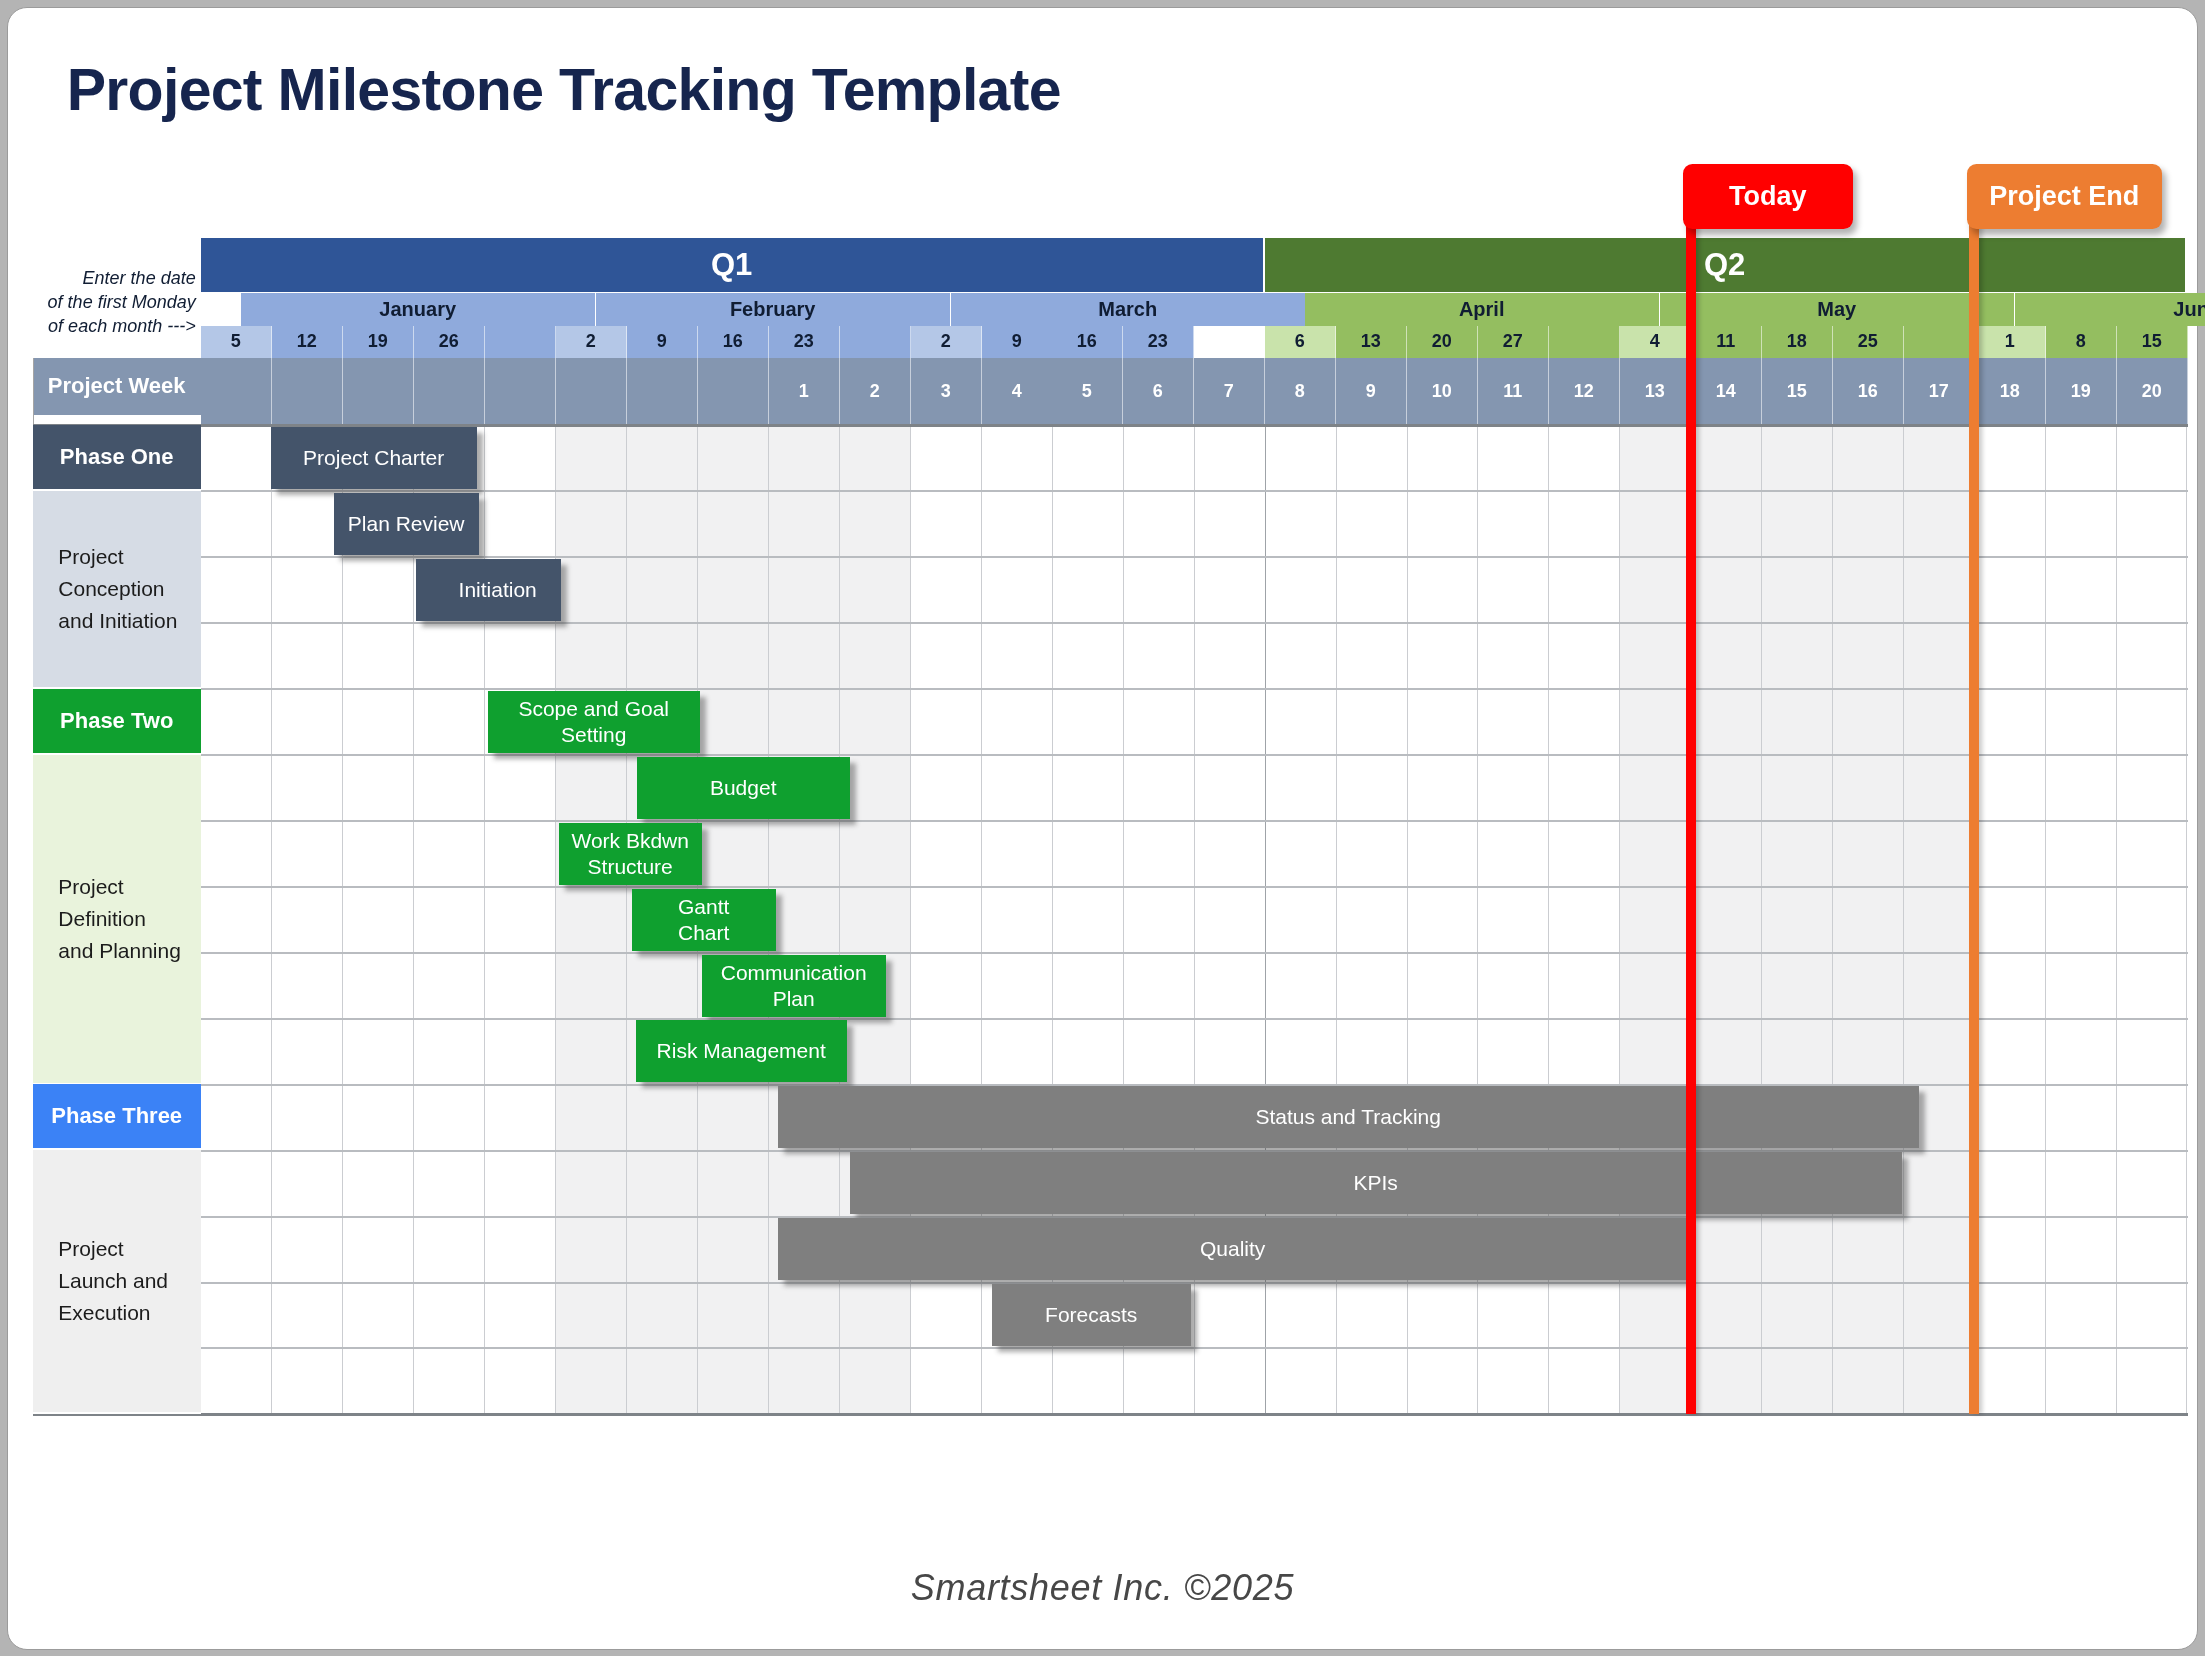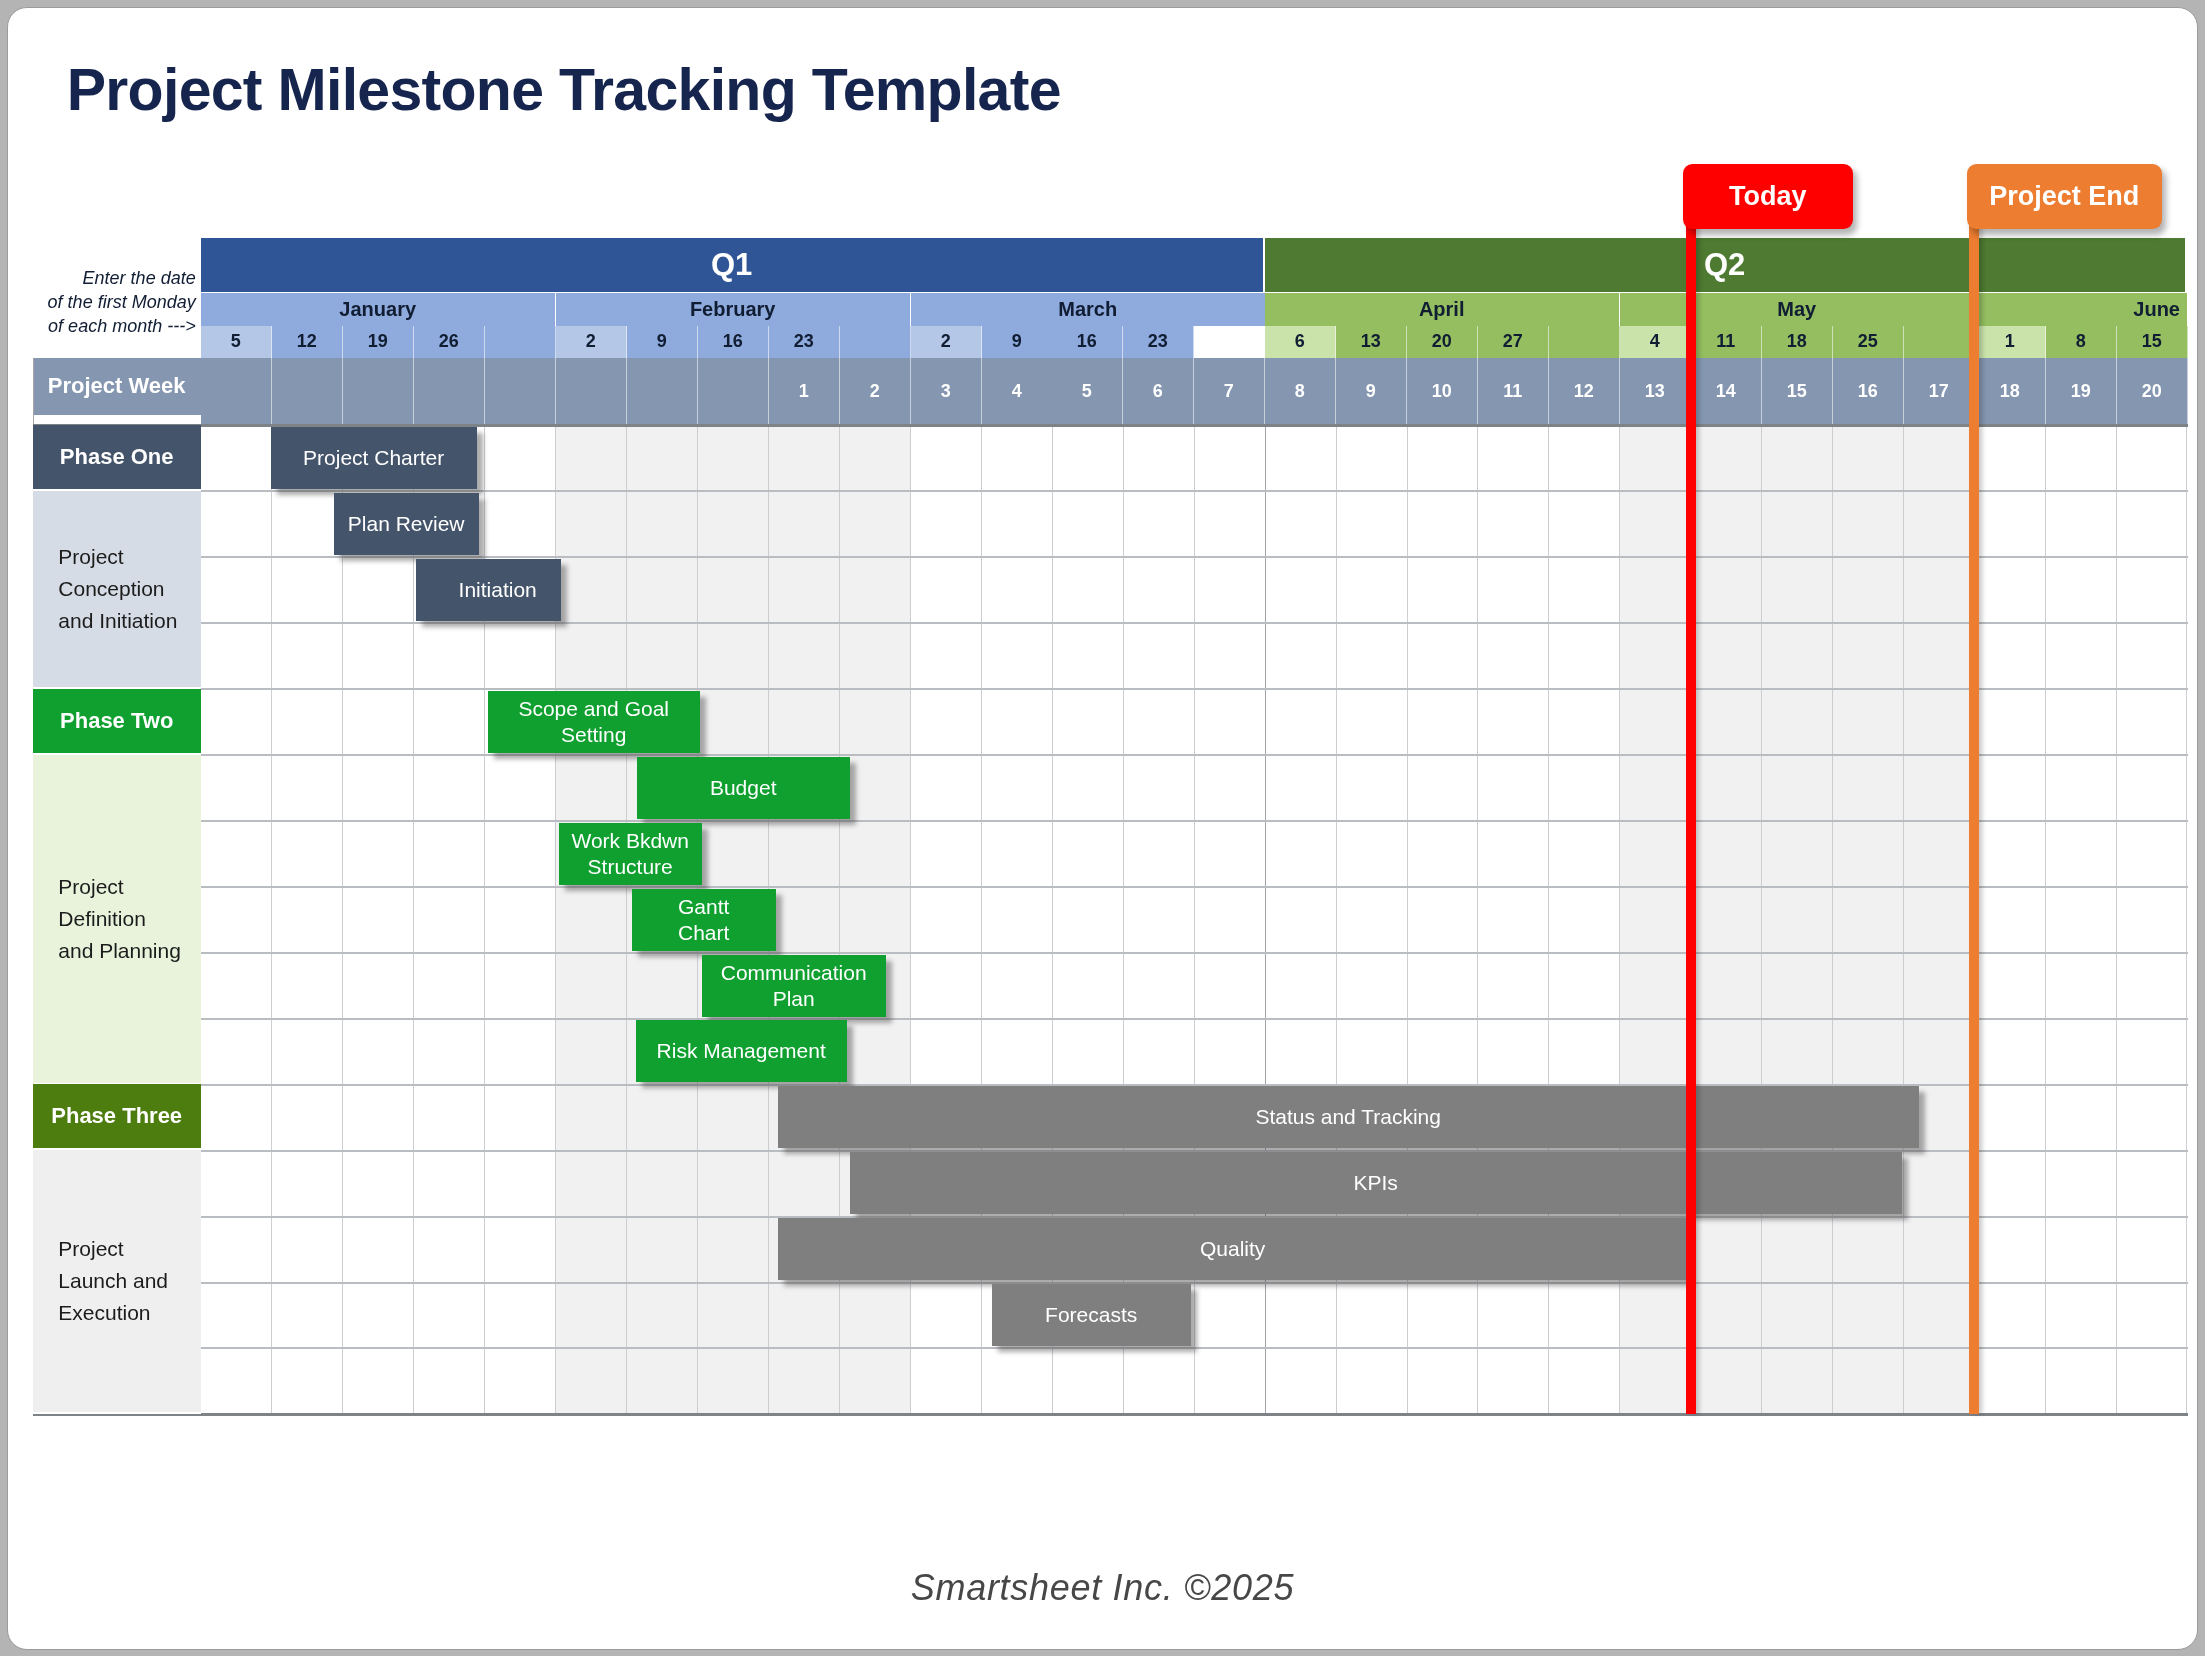--- a/index.html
+++ b/index.html
@@ -26,20 +26,21 @@
   }
   .qseg{
     color:#fff;font-size:31px;font-weight:bold;
     display:flex;align-items:center;justify-content:center;
     border-right:2px solid #ffffff;
   }
   .mseg{
     font-size:20px;font-weight:bold;color:#101d33;
     display:flex;align-items:center;justify-content:center;
     border-right:1.3px solid #ffffff;
+    margin-left:40px;
   }
   .mseg.right{justify-content:flex-end;padding-right:6.7px;}
   .dcell,.wcell{
     font-size:18px;font-weight:bold;
     display:flex;align-items:center;justify-content:center;
     border-right:1.3px solid rgba(255,255,255,0.55);
   }
   .dcell{color:#101d33;}
   .wcell{color:#ffffff;}
   #weeklabel{
@@ -215,21 +216,21 @@
         </div>
       </div>
       <div class="abs phead" style="left: 25px; top: 681px; width: 168px; height: 66px; background: rgb(15, 160, 47);">Phase Two</div>
       <div class="abs pdesc" style="left: 25px; top: 747px; width: 168px; height: 330px; background: rgb(233, 243, 220);">
         <div>
           <div>Project</div>
           <div>Definition</div>
           <div>and Planning</div>
         </div>
       </div>
-      <div class="abs phead" style="left: 25px; top: 1076px; width: 168px; height: 66px; background: #4d7c0f;">Phase Three</div>
+      <div class="abs phead" style="left: 25px; top: 1076px; width: 168px; height: 66px; background: #3b82f6;">Phase Three</div>
       <div class="abs pdesc" style="left: 25px; top: 1142px; width: 168px; height: 264px; background: rgb(239, 239, 239);">
         <div>
           <div>Project</div>
           <div>Launch and</div>
           <div>Execution</div>
         </div>
       </div>
       <div class="abs bar" style="left: 263px; top: 419px; width: 206px; height: 62px; background: rgb(68, 84, 106);">
         <div>Project Charter</div>
       </div>

